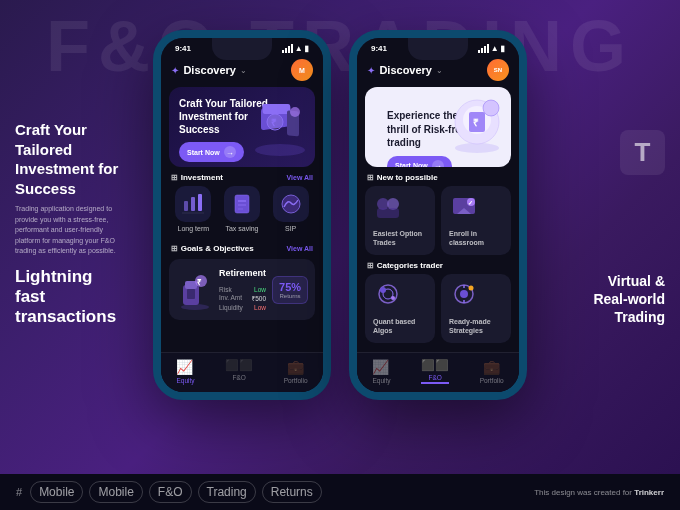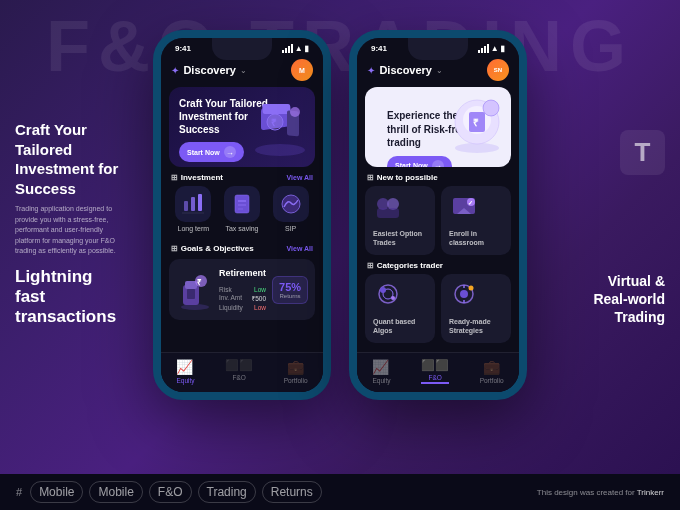--- a/index.html
+++ b/index.html
@@ -433,21 +433,21 @@
       border: 1px solid rgba(255,255,255,0.2);
       border-radius: 20px;
       padding: 3px 8px;
       color: rgba(255,255,255,0.6);
       font-size: 12px;
     }
     .trinkerr-text {
       color: rgba(255,255,255,0.5);
       font-size: 8px;
     }
-    .trinkerr-text span { color: rgba(255,255,255,0.8); font-weight: 400; }
+    .trinkerr-text span { color: rgba(255,255,255,0.8); font-weight: 700; }
 
     
     .banner-svg {
       position: absolute;
       right: 4px;
       top: 5px;
     }
 
     
     .banner-card2 {

